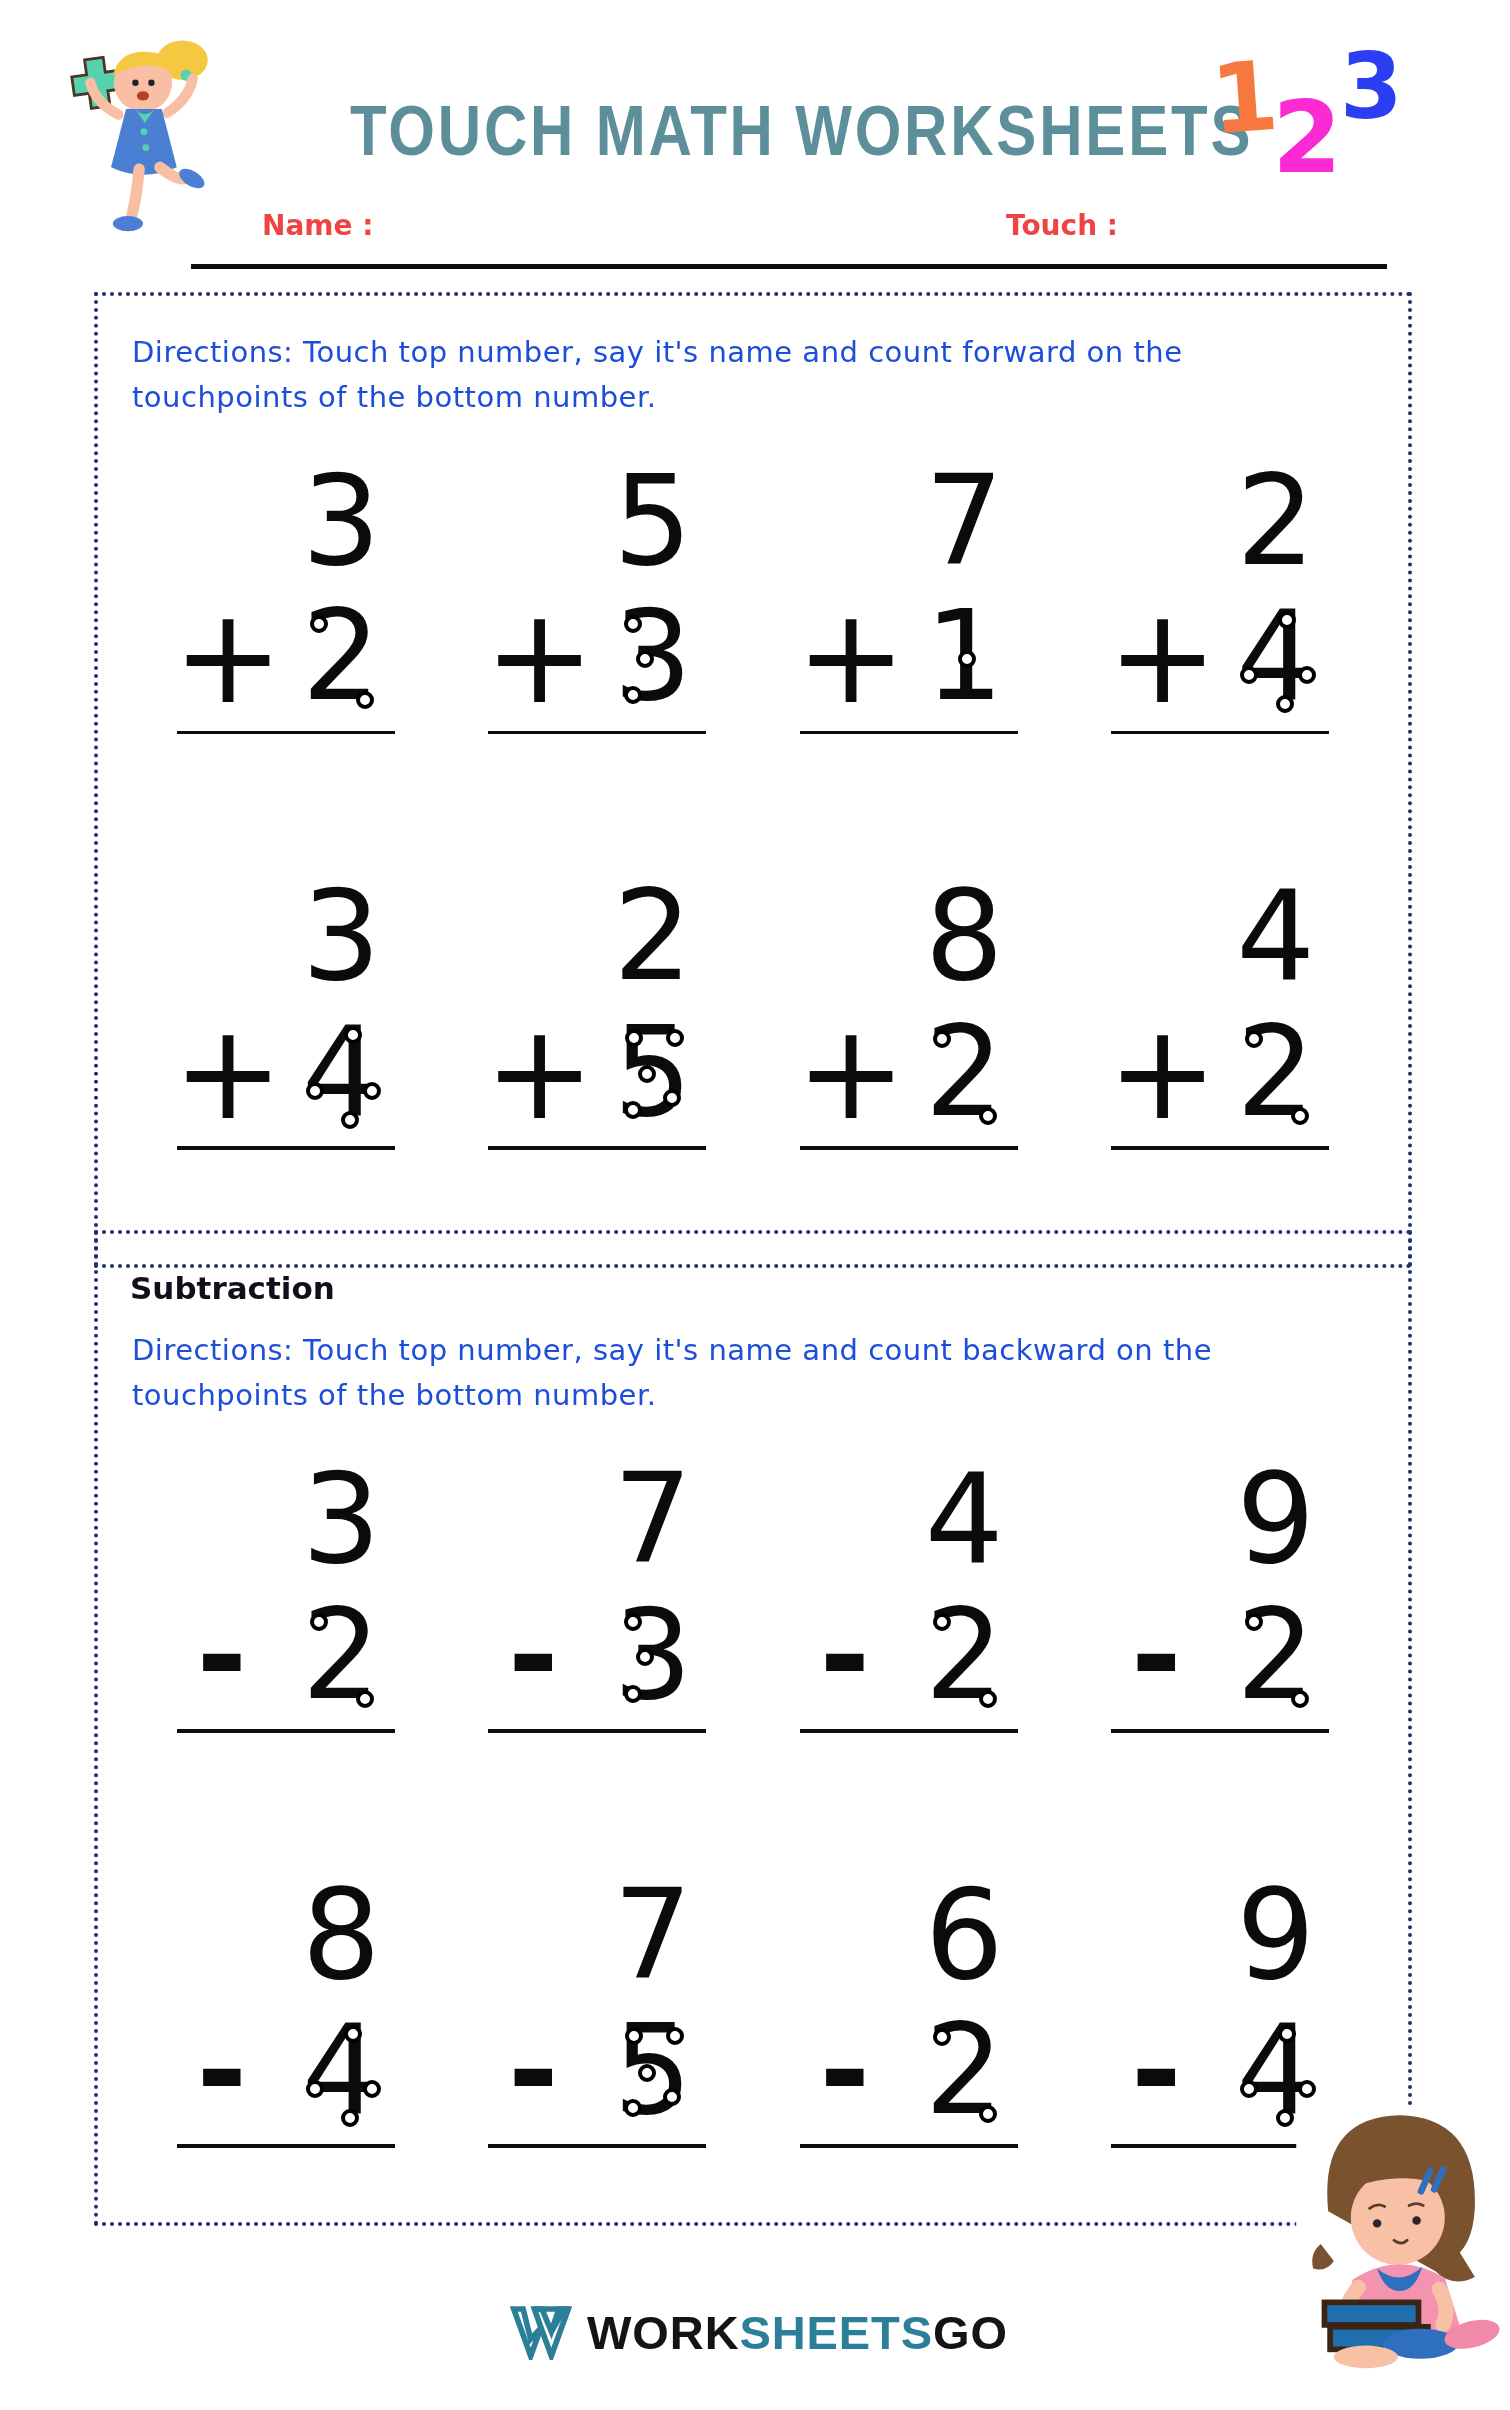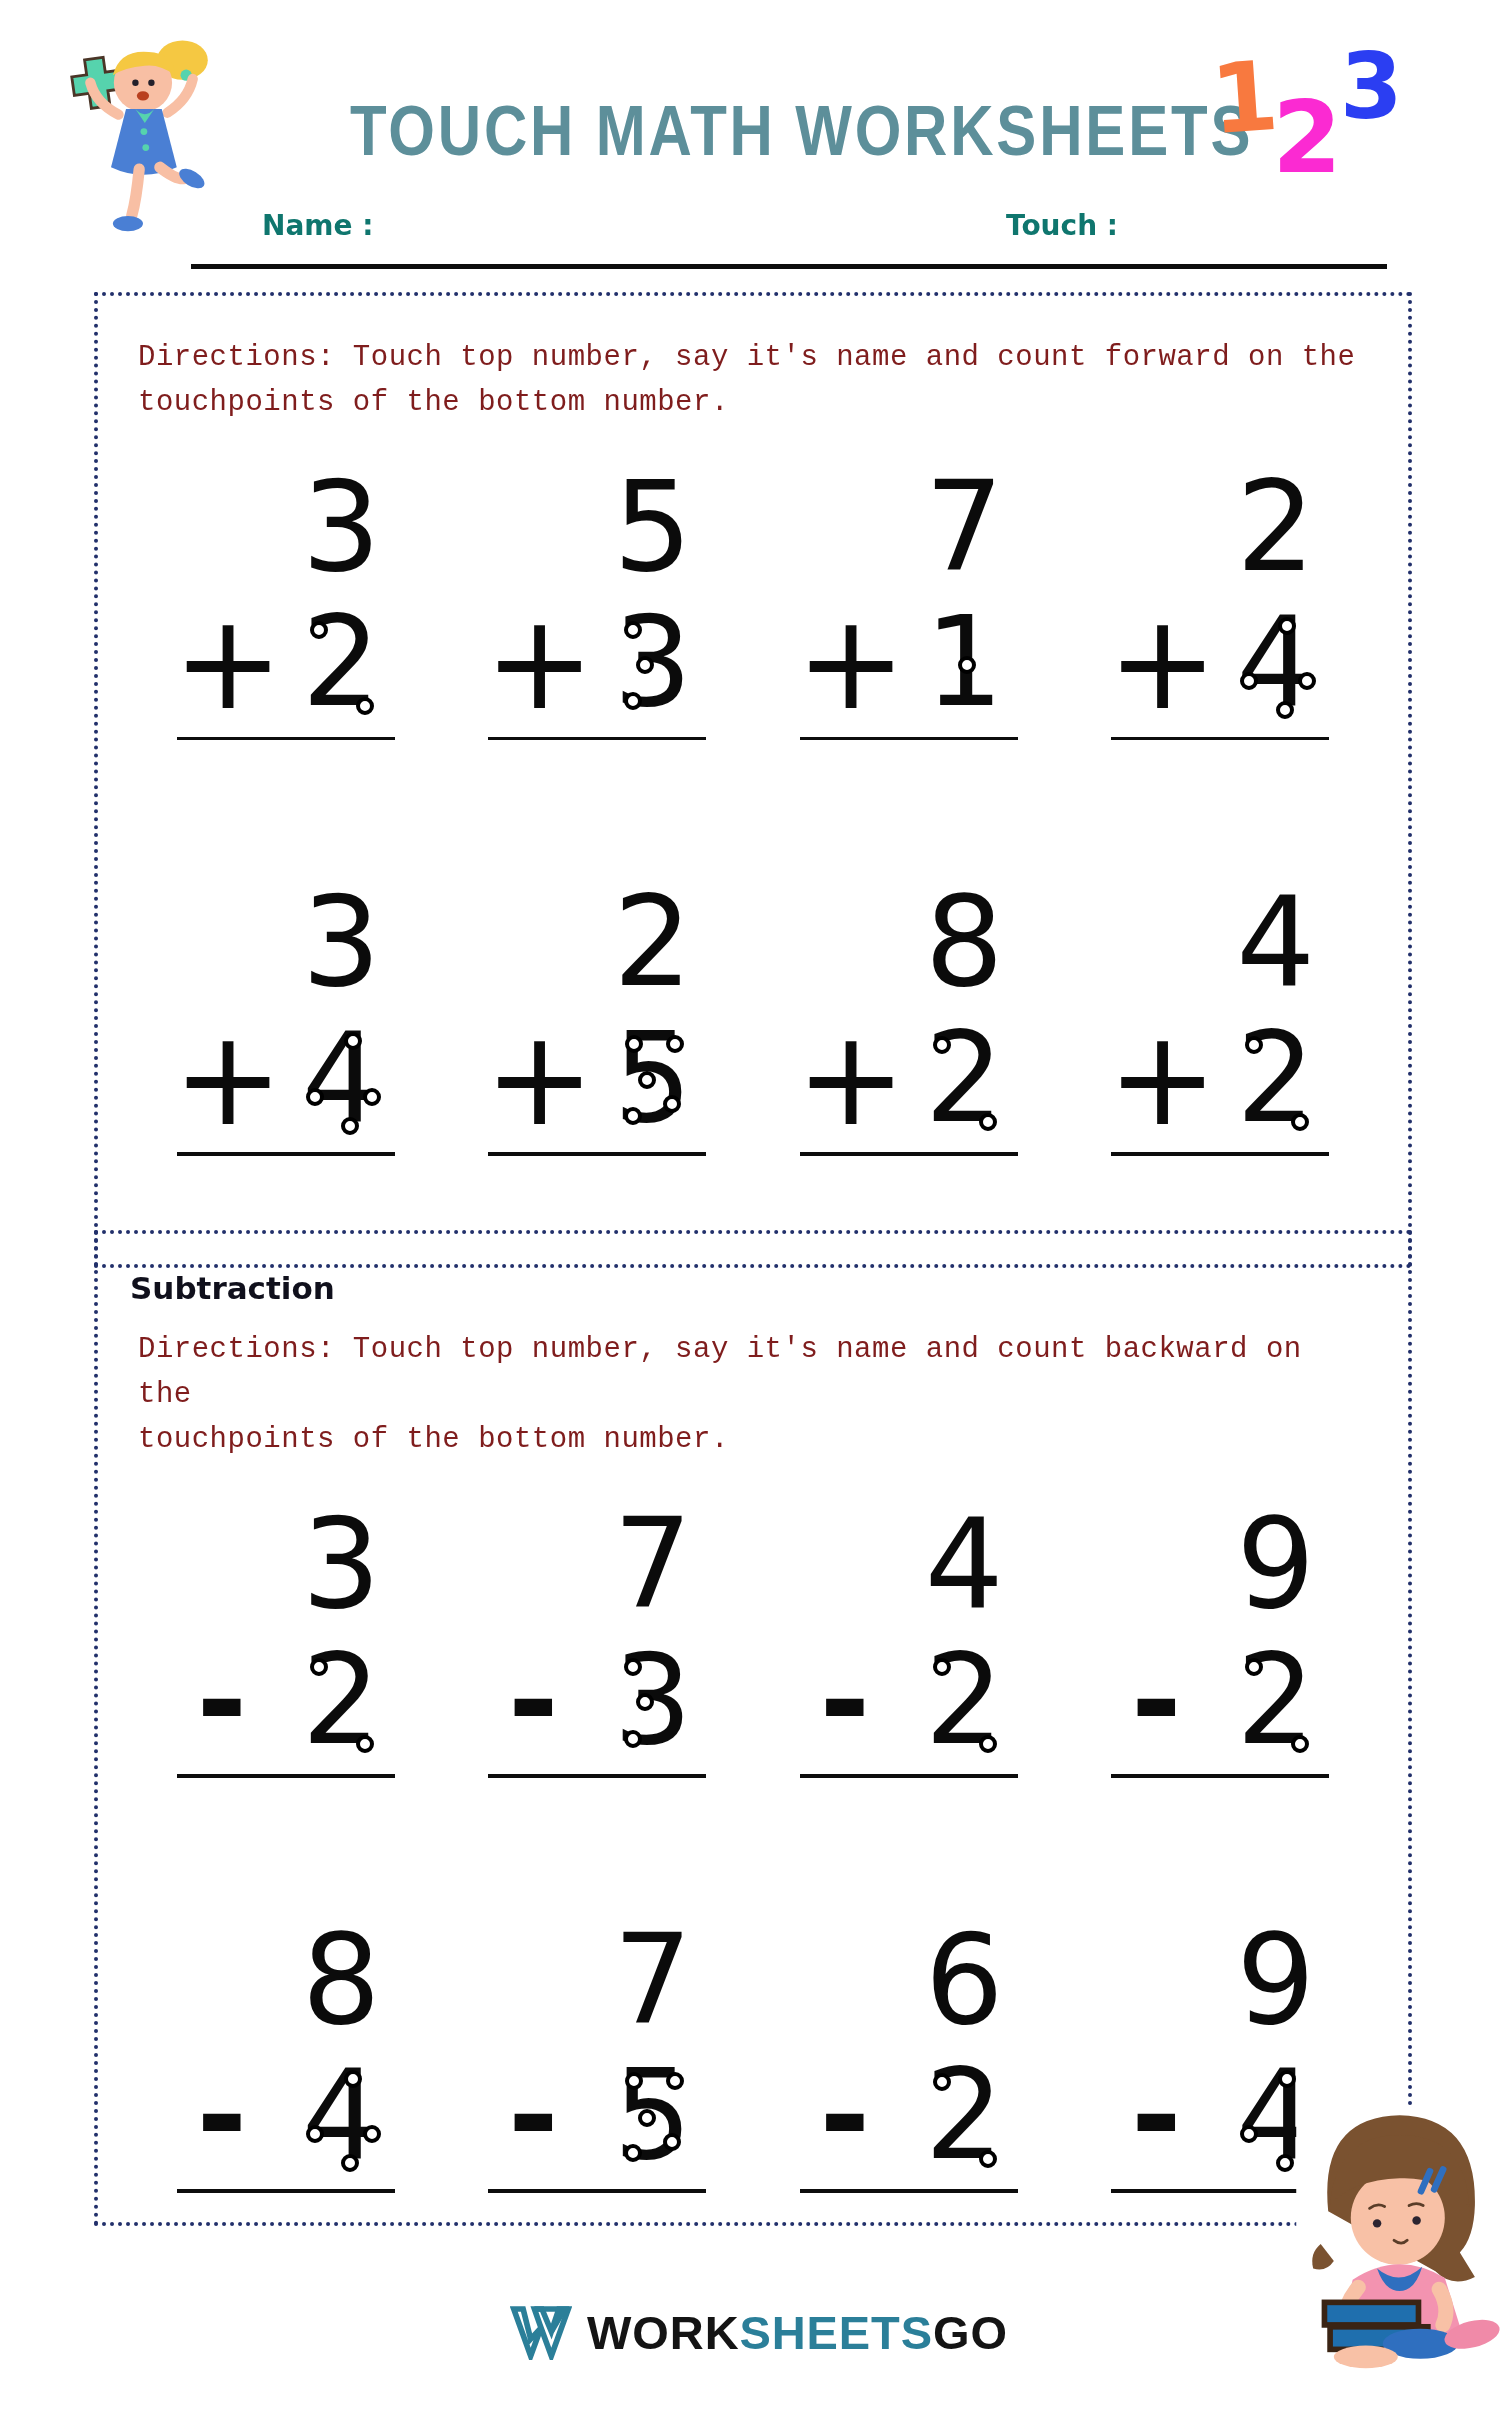--- a/index.html
+++ b/index.html
@@ -14,36 +14,36 @@
     position:absolute; left:350px; top:90px; margin:0;
     font-family:"Liberation Sans", sans-serif; font-weight:800; font-size:60px;
     letter-spacing:2.8px; color:#5d8f9a; white-space:nowrap;
     transform:scaleY(1.18); transform-origin:left top;
   }
   .decor-numbers { position:absolute; left:1211px; top:38px; font-weight:800; white-space:nowrap; }
   .decor-numbers span { display:inline-block; font-family:"DejaVu Sans", sans-serif; }
   .dn1 { color:#f8793f; font-size:96px; transform:rotate(-4deg); }
   .dn2 { color:#fb2ad2; font-size:100px; position:relative; top:41px; left:-5.6px; }
   .dn3 { color:#2b3ef2; font-size:90px;  position:relative; top:-13px; left:-7.5px; }
-  .field-label { position:absolute; top:209px; font-weight:700; font-size:28px; color:#0f766e; }
+  .field-label { position:absolute; top:209px; font-weight:700; font-size:28px; color:#ef4444; }
   #name-label { left:262px; }
   #date-label { left:1006px; }
   .header-rule { position:absolute; left:191px; top:264px; width:1196px; height:4.7px; background:#0d0d0d; }
 
   
   .box {
     position:absolute; left:94px; width:1318px; box-sizing:border-box;
     border:4.7px dotted #22306b; background:transparent; padding:32px 32px 0 32px;
   }
   #addition-box    { top:292px;  height:976px; }
   #subtraction-box { top:1230px; height:996px; }
   .box h2 { margin:3.8px 0 22.6px 0; font-size:31px; font-weight:700; color:#10101c; }
   .directions {
-    margin:8px; font-size:29px; line-height:1.55; color:#7f1d1d;
-    white-space:pre-line; letter-spacing:0.5px;font-family:Liberation Mono, monospace;
+    margin:2px; font-size:29px; line-height:1.55; color:#1d4ed8;
+    white-space:pre-line; letter-spacing:0.5px;
   }
 
   
   .problems {
     display:grid; grid-template-columns:repeat(4,1fr);
     margin-top:38px; row-gap:139px; justify-items:center;
   }
   .problem { display:flex; flex-direction:column; align-items:center; }
   .prow { display:flex; align-items:center; justify-content:flex-end; gap:13px; height:126px; }
   .prow.bot { margin-top:9.4px; }

